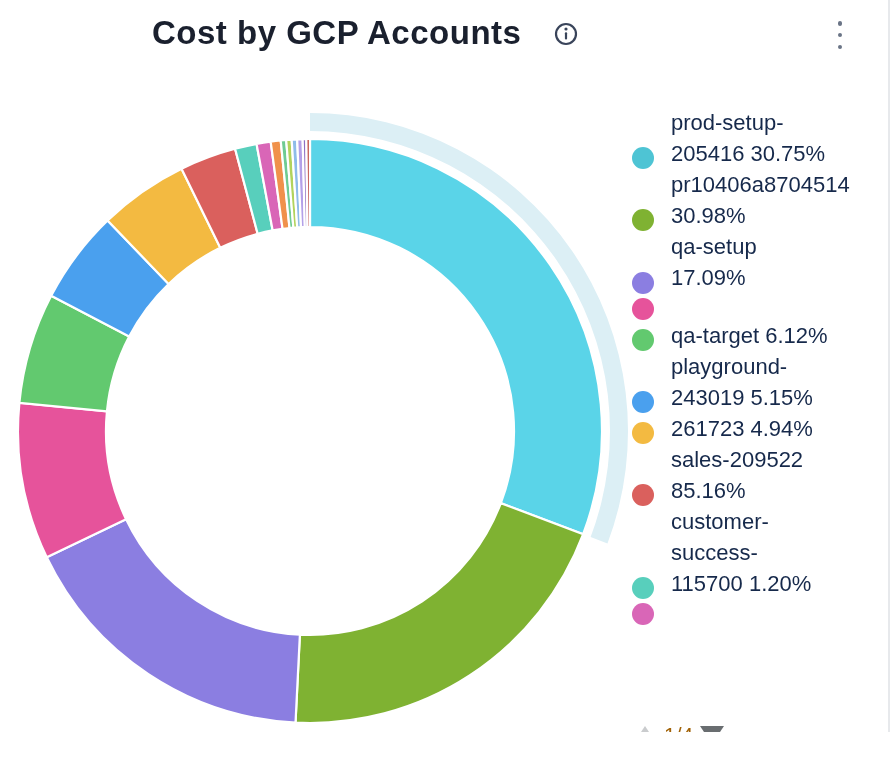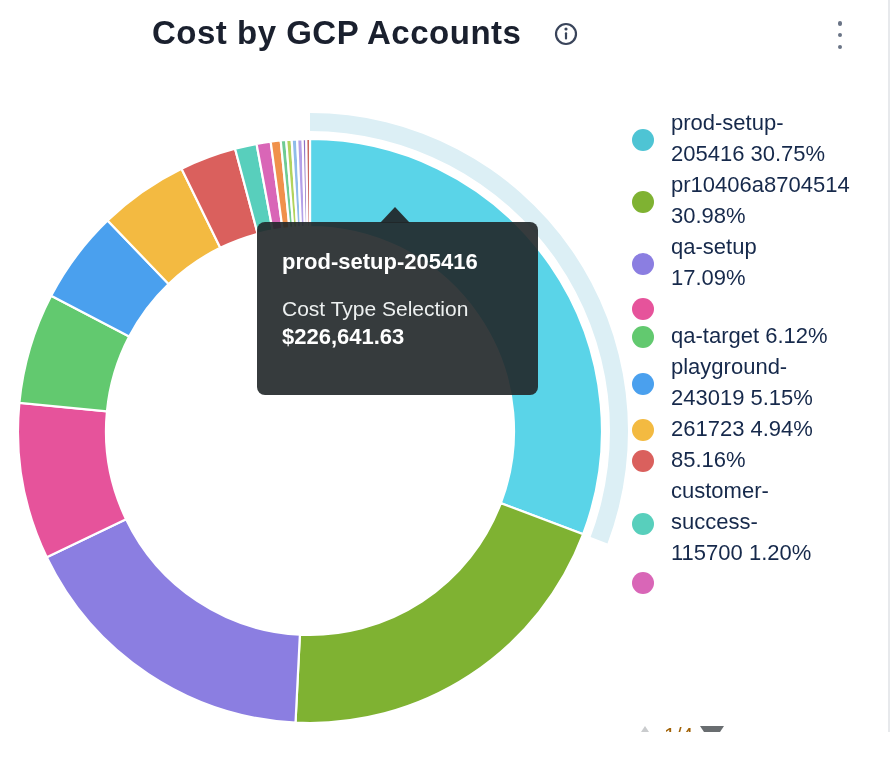--- a/index.html
+++ b/index.html
@@ -27,21 +27,21 @@
   .tooltip .arrow{
     position:absolute;top:-15px;left:123px;width:0;height:0;
     border-left:15px solid transparent;border-right:15px solid transparent;
     border-bottom:16px solid rgba(32,38,40,0.93);
   }
   .tooltip .tt-title{font-size:22px;font-weight:700;line-height:25px;}
   .tooltip .tt-label{margin-top:23px;font-size:21px;font-weight:400;color:#EDF0F0;line-height:24px;}
   .tooltip .tt-value{margin-top:3px;font-size:22px;font-weight:700;line-height:26px;}
   
   .legend{position:absolute;left:632px;top:107px;width:256px;height:606px;overflow:hidden;}
-  .legend-item{display:flex;align-items:center;cursor:pointer;}
+  .legend-item{display:flex;align-items:flex-end;cursor:pointer;}
   .legend-dot{width:22px;height:22px;border-radius:50%;flex:0 0 22px;margin:4px 17px 0 0;}
   .legend-label{color:#16294B;font-size:22px;}
   .legend-line{line-height:31.1px;white-space:nowrap;}
   
   .pagination{position:absolute;left:633px;top:723px;display:flex;align-items:center;gap:7px;}
   .tri-up{width:0;height:0;border-left:12px solid transparent;border-right:12px solid transparent;
     border-bottom:18px solid #CACCCE;cursor:pointer;}
   .tri-down{width:0;height:0;border-left:12px solid transparent;border-right:12px solid transparent;
     border-top:18px solid #696D70;cursor:pointer;}
   .page-label{font-size:21px;color:#a16207;}
@@ -81,26 +81,20 @@
       <path d="M256.55,53.93 A292,292 0 0 1 270.67,51.66 L282.53,138.86 A204,204 0 0 0 272.66,140.45 Z" fill="#D966B7" stroke="#ffffff" stroke-width="2.2"></path>
       <path d="M270.67,51.66 A292,292 0 0 1 280.69,50.47 L289.53,138.03 A204,204 0 0 0 282.53,138.86 Z" fill="#F0914B" stroke="#ffffff" stroke-width="2.2"></path>
       <path d="M280.69,50.47 A292,292 0 0 1 286.18,49.97 L293.36,137.68 A204,204 0 0 0 289.53,138.03 Z" fill="#6FCB92" stroke="#ffffff" stroke-width="2.2"></path>
       <path d="M286.18,49.97 A292,292 0 0 1 291.67,49.58 L297.19,137.40 A204,204 0 0 0 293.36,137.68 Z" fill="#B2D35C" stroke="#ffffff" stroke-width="2.2"></path>
       <path d="M291.67,49.58 A292,292 0 0 1 297.16,49.28 L301.03,137.20 A204,204 0 0 0 297.19,137.40 Z" fill="#8FBCE9" stroke="#ffffff" stroke-width="2.2"></path>
       <path d="M297.16,49.28 A292,292 0 0 1 302.66,49.09 L304.87,137.06 A204,204 0 0 0 301.03,137.20 Z" fill="#B3A0E8" stroke="#ffffff" stroke-width="2.2"></path>
       <path d="M302.66,49.09 A292,292 0 0 1 306.33,49.02 L307.44,137.02 A204,204 0 0 0 304.87,137.06 Z" fill="#8E6FC2" stroke="#ffffff" stroke-width="2.2"></path>
       <path d="M306.33,49.02 A292,292 0 0 1 310.00,49.00 L310.00,137.00 A204,204 0 0 0 307.44,137.02 Z" fill="#C2574E" stroke="#ffffff" stroke-width="2.2"></path>
     </svg>
 
-  <div class="tooltip">
-    <div class="arrow"></div>
-    <div class="tt-title">prod-setup-205416</div>
-    <div class="tt-label">Cost Type Selection</div>
-    <div class="tt-value">$226,641.63</div>
-  </div>
 
   <div class="legend">
     <div class="legend-item">
       <span class="legend-dot" style="background: rgb(78, 196, 212);"></span>
       <span class="legend-label">
           <div class="legend-line">prod-setup-</div>
           <div class="legend-line">205416 30.75%</div>
         </span>
     </div>
 
@@ -142,20 +136,21 @@
     <div class="legend-item">
       <span class="legend-dot" style="background: rgb(243, 186, 65);"></span>
       <span class="legend-label">
           <div class="legend-line">261723 4.94%</div>
         </span>
     </div>
 
     <div class="legend-item">
       <span class="legend-dot" style="background: rgb(218, 96, 93);"></span>
       <span class="legend-label">
+          <div class="legend-line">sales-209522</div>
           <div class="legend-line">85.16%</div>
         </span>
     </div>
 
     <div class="legend-item">
       <span class="legend-dot" style="background: rgb(88, 207, 188);"></span>
       <span class="legend-label">
           <div class="legend-line">customer-</div>
           <div class="legend-line">success-</div>
           <div class="legend-line">115700 1.20%</div>

